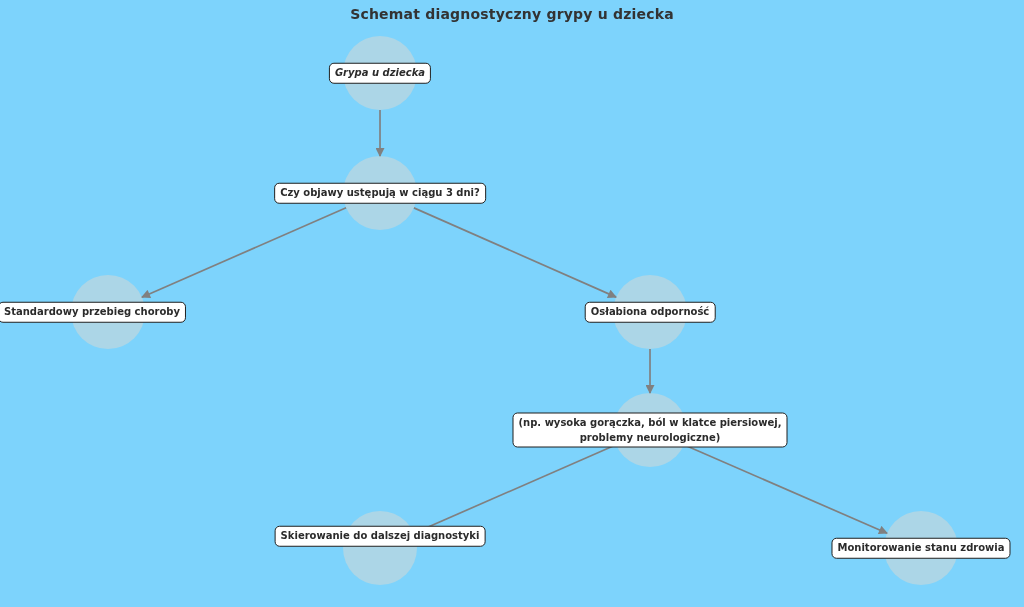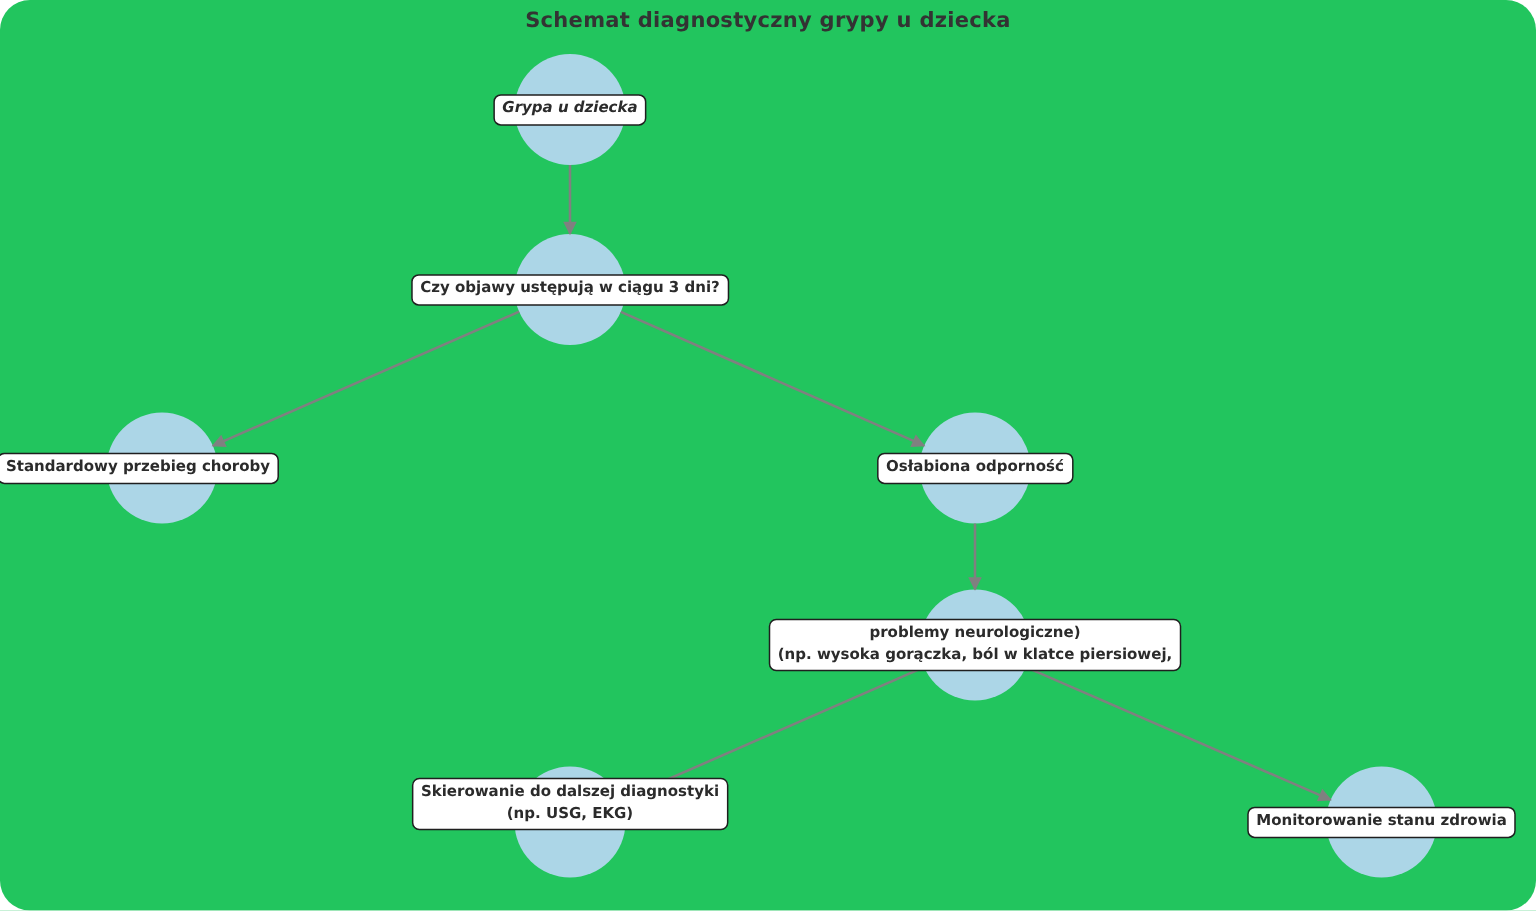--- a/index.html
+++ b/index.html
@@ -5,23 +5,22 @@
   html, body {
     margin: 0;
     padding: 0;
     background: #ffffff;
     font-family: "DejaVu Sans", "Liberation Sans", sans-serif;
   }
   #stage {
     position: relative;
     width: 1024px;
     height: 607px;
-    background: #22c55e;
+    background: #7dd3fc;
     overflow: hidden;
-    border-radius: 20px;
   }
   #diagram-canvas {
     position: absolute;
     left: 0;
     top: 0;
     width: 1024px;
     height: 607px;
   }
   .title {
     position: absolute;
@@ -91,24 +90,23 @@
       <div class="node-label" style="left: 380px; top: 193px;">
         <span class="label-line">Czy objawy ustępują w ciągu 3 dni?</span>
       </div>
       <div class="node-label" style="left: 92px; top: 312px;">
         <span class="label-line">Standardowy przebieg choroby</span>
       </div>
       <div class="node-label" style="left: 650px; top: 312px;">
         <span class="label-line">Osłabiona odporność</span>
       </div>
       <div class="node-label" style="left: 650px; top: 430px;">
+        <span class="label-line">(np. wysoka gorączka, ból w klatce piersiowej,</span>
         <span class="label-line">problemy neurologiczne)</span>
-        <span class="label-line">(np. wysoka gorączka, ból w klatce piersiowej,</span>
       </div>
       <div class="node-label" style="left: 380px; top: 536px;">
         <span class="label-line">Skierowanie do dalszej diagnostyki</span>
-        <span class="label-line">(np. USG, EKG)</span>
       </div>
       <div class="node-label" style="left: 921px; top: 548px;">
         <span class="label-line">Monitorowanie stanu zdrowia</span>
       </div>
     </div>
 </div>
 
 </body></html>

